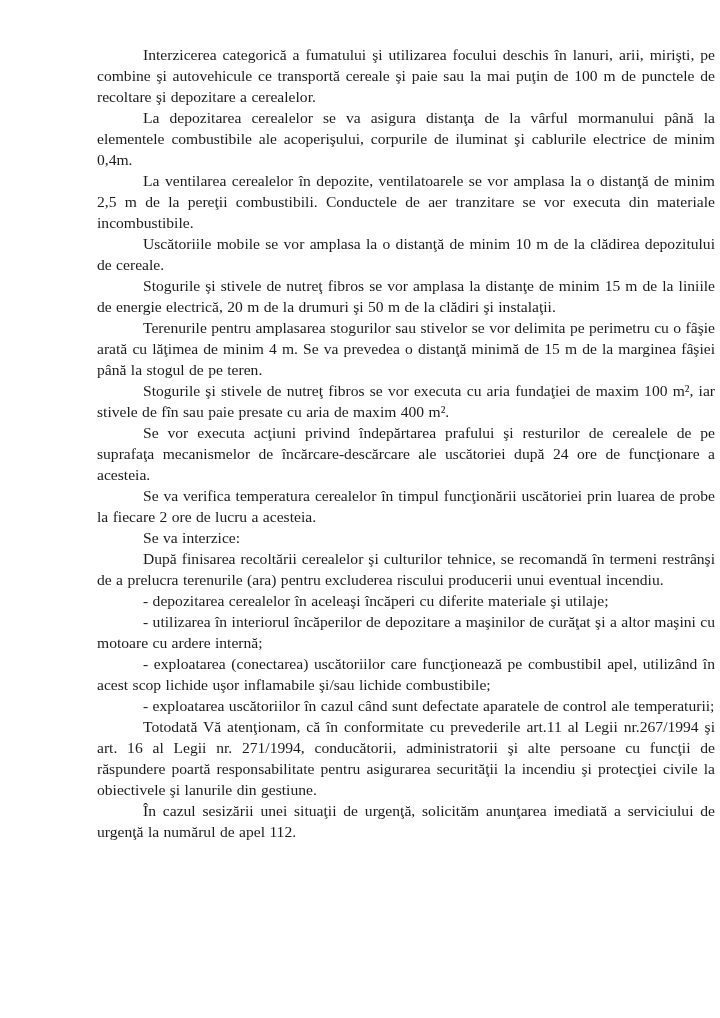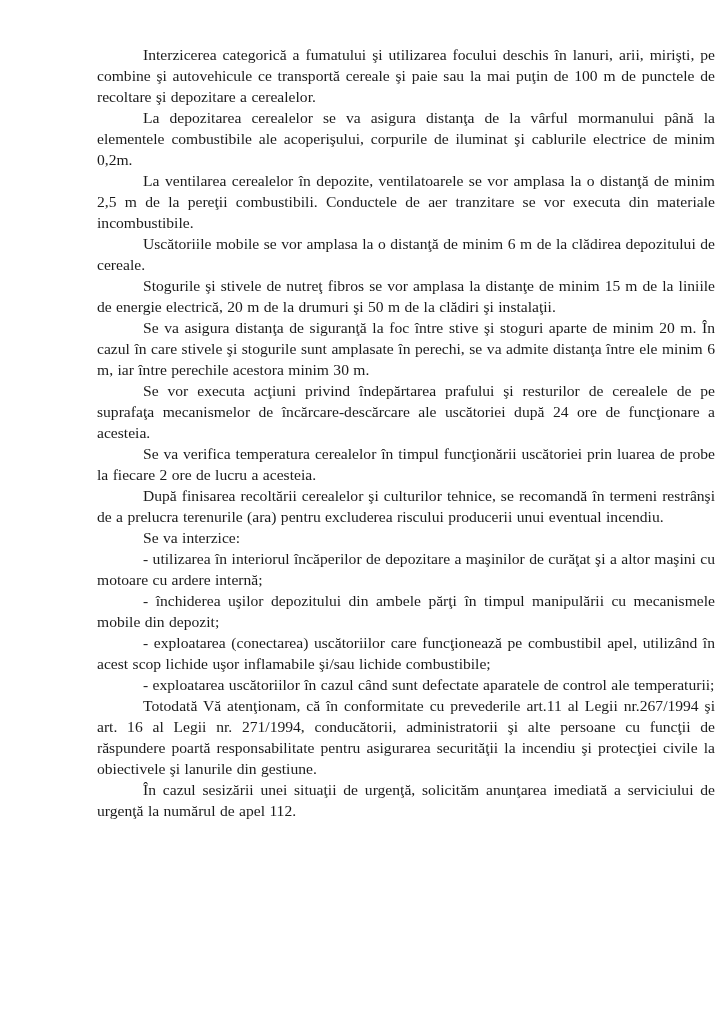--- a/index.html
+++ b/index.html
@@ -29,29 +29,30 @@
     text-indent: 46px;
     word-spacing: 0.5px;
   }
 </style>
 </head>
 <body>
 
 <div class="page">
   <div class="doc-body">
     <p>Interzicerea categorică a fumatului şi utilizarea focului deschis în lanuri, arii, mirişti, pe combine şi autovehicule ce transportă cereale şi paie sau la mai puţin de 100 m de punctele de recoltare şi depozitare a cerealelor.</p>
-    <p>La depozitarea cerealelor se va asigura distanţa de la vârful mormanului până la elementele combustibile ale acoperişului, corpurile de iluminat şi cablurile electrice de minim 0,2m.</p>
+    <p>La depozitarea cerealelor se va asigura distanţa de la vârful mormanului până la elementele combustibile ale acoperişului, corpurile de iluminat şi cablurile electrice de minim 0,4m.</p>
     <p>La ventilarea cerealelor în depozite, ventilatoarele se vor amplasa la o distanţă de minim 2,5 m de la pereţii combustibili. Conductele de aer tranzitare se vor executa din materiale incombustibile.</p>
-    <p>Uscătoriile mobile se vor amplasa la o distanţă de minim 6 m de la clădirea depozitului de cereale.</p>
+    <p>Uscătoriile mobile se vor amplasa la o distanţă de minim 10 m de la clădirea depozitului de cereale.</p>
     <p>Stogurile şi stivele de nutreţ fibros se vor amplasa la distanţe de minim 15 m de la liniile de energie electrică, 20 m de la drumuri şi 50 m de la clădiri şi instalaţii.</p>
-    <p>Se va asigura distanţa de siguranţă la foc între stive şi stoguri aparte de minim 20 m. În cazul în care stivele şi stogurile sunt amplasate în perechi, se va admite distanţa între ele minim 6 m, iar între perechile acestora  minim 30 m.</p>
+    <p>Terenurile pentru amplasarea stogurilor sau stivelor se vor delimita pe perimetru cu o fâşie arată cu lăţimea de minim 4 m. Se va prevedea o distanţă minimă de 15 m de la marginea fâşiei până la stogul de pe teren.</p>
+    <p>Stogurile şi stivele de nutreţ fibros se vor executa cu aria fundaţiei de maxim 100 m², iar stivele de fîn sau paie presate cu aria de maxim 400 m².</p>
     <p>Se vor executa acţiuni privind îndepărtarea prafului şi resturilor de cerealele de pe suprafaţa mecanismelor de încărcare-descărcare ale uscătoriei după 24 ore de funcţionare a acesteia.</p>
     <p>Se va verifica temperatura cerealelor în timpul funcţionării uscătoriei prin luarea de probe la fiecare 2 ore de lucru a acesteia.</p>
+    <p>Se va interzice:</p>
     <p>După finisarea recoltării cerealelor şi culturilor tehnice, se recomandă în termeni restrânşi de a prelucra terenurile (ara) pentru excluderea riscului producerii unui eventual incendiu.</p>
-    <p>Se va interzice:</p>
+    <p>- depozitarea cerealelor în aceleaşi încăperi cu diferite materiale şi utilaje;</p>
     <p>- utilizarea în interiorul încăperilor de depozitare a maşinilor de curăţat şi a altor maşini cu motoare cu ardere internă;</p>
-    <p>- închiderea uşilor depozitului din ambele părţi  în timpul manipulării cu mecanismele mobile din depozit;</p>
     <p>- exploatarea (conectarea) uscătoriilor care funcţionează pe combustibil apel, utilizând în acest scop lichide uşor inflamabile şi/sau lichide combustibile;</p>
     <p>- exploatarea uscătoriilor în cazul când sunt defectate aparatele de control ale temperaturii;</p>
     <p>Totodată Vă atenţionam, că în conformitate cu prevederile art.11 al Legii nr.267/1994 şi art. 16 al Legii nr. 271/1994, conducătorii, administratorii şi alte persoane cu funcţii de răspundere poartă responsabilitate pentru asigurarea securităţii la incendiu şi protecţiei civile la obiectivele şi lanurile din gestiune.</p>
     <p>În cazul sesizării unei situaţii de urgenţă, solicităm anunţarea imediată a serviciului de urgenţă la numărul de apel 112.</p>
   </div>
 </div>
 
 </body></html>

